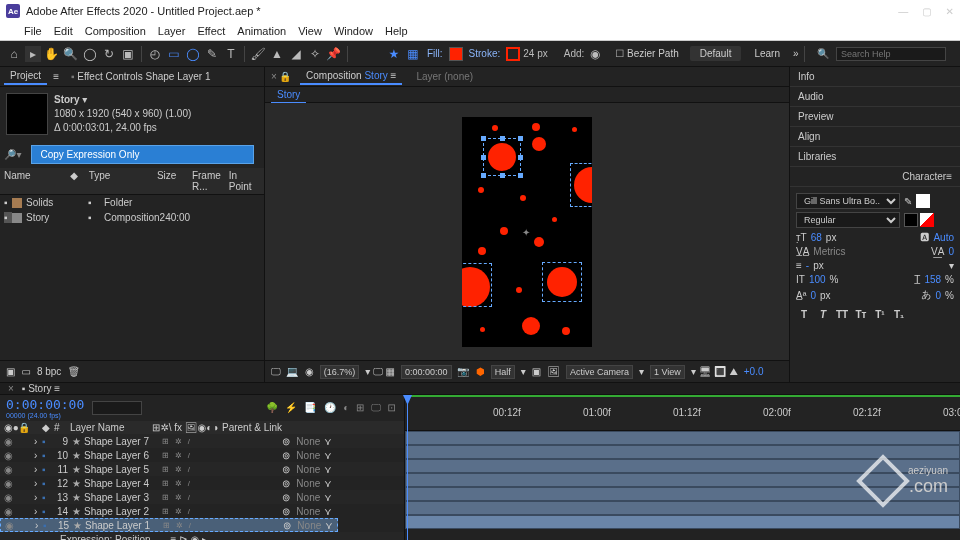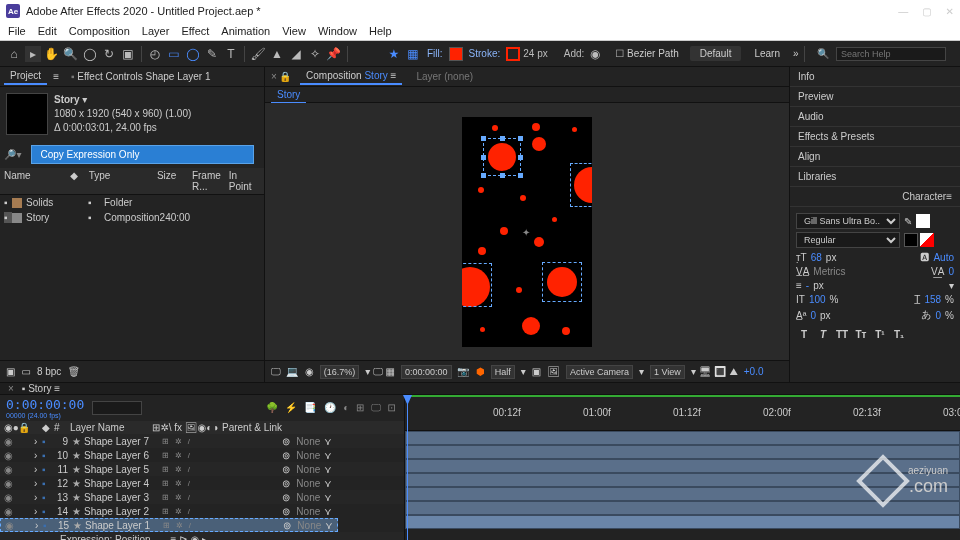--- a/index.html
+++ b/index.html
@@ -1,21 +1,21 @@
 <!DOCTYPE html>
 <html><head>
 <meta charset="utf-8">
 <style>
 *{margin:0;padding:0;box-sizing:border-box;font-family:"Segoe UI",Tahoma,sans-serif;font-size:10px;color:#ccc;user-select:none}
 body{background:#1e1e1e;width:960px;height:540px;overflow:hidden;position:relative}
 .titlebar{height:22px;background:#fff;display:flex;align-items:center;padding:8px 6px;color:#222}
 .titlebar .ico{width:14px;height:14px;background:#4a3d9c;margin-right:6px;border-radius:2px;display:flex;align-items:center;justify-content:center;color:#fff;font-size:8px;font-weight:bold}
 .titlebar .t{font-size:11px;color:#222}
 .titlebar .wctl{margin-left:auto;display:flex;gap:14px;color:#333;font-size:11px}
-.menubar{height:19px;background:#fff;display:flex;align-items:center;padding:0 8px;gap:12px;border-bottom:1px solid #ccc}
+.menubar{height:19px;background:#fff;display:flex;align-items:center;padding:0 24px;gap:12px;border-bottom:1px solid #ccc}
 .menubar span{color:#222;font-size:11px;cursor:pointer}
 .toolbar{height:26px;background:#232323;display:flex;align-items:center;padding:0 6px;gap:3px;border-bottom:1px solid #111}
 .tbtn{width:16px;height:16px;display:flex;align-items:center;justify-content:center;color:#bbb;cursor:pointer;font-size:12px}
 .tbtn.active{background:#333}
 .sep{width:1px;height:16px;background:#444;margin:0 2px}
 .swatch{width:14px;height:14px;background:#f20;border:1px solid #555}
 .swatch.hollow{background:transparent;border:2px solid #f20}
 .tlabel{color:#8ab4f8;font-size:10px;margin:0 3px}
 .tval{color:#bbb;font-size:10px}
 .wsbtn{background:#333;padding:2px 10px;font-size:10px;border-radius:2px;cursor:pointer}
@@ -275,23 +275,22 @@
       <span class="dd">Active Camera</span>
       <span>▾</span>
       <span class="dd">1 View</span>
       <span>▾ 🖥 🔳 ⛰</span>
       <span style="color:#4a8cff">+0.0</span>
     </div>
   </div>
 
   <div class="rightp">
     <div class="rpanel">Info</div>
+    <div class="rpanel">Audio</div>
     <div class="rpanel">Preview</div>
-    <div class="rpanel">Audio</div>
-    <div class="rpanel">Effects &amp; Presets</div>
     <div class="rpanel">Align</div>
     <div class="rpanel">Libraries</div>
     <div class="rpanel" style="display:flex;justify-content:flex-end">
       <span>Character</span>
         <span>≡</span>
     </div>
     <div class="char">
       <div class="row">
         <select style="width:104px"><option>Gill Sans Ultra Bo...</option></select>
         <span>✎</span>
@@ -489,21 +488,21 @@
           </div>
         </div>
 
     </div>
     <div class="tlright">
       <div class="truler">
         <div class="tick" style="left:88px">00:12f</div>
         <div class="tick" style="left:178px">01:00f</div>
         <div class="tick" style="left:268px">01:12f</div>
         <div class="tick" style="left:358px">02:00f</div>
-        <div class="tick" style="left:448px">02:13f</div>
+        <div class="tick" style="left:448px">02:12f</div>
         <div class="tick" style="left:538px">03:00f</div>
         <div class="greenbar"></div>
       </div>
       <div class="bars" id="bars">
           <div class="bar"></div>
           <div class="bar"></div>
           <div class="bar"></div>
           <div class="bar"></div>
           <div class="bar"></div>
           <div class="bar"></div>

